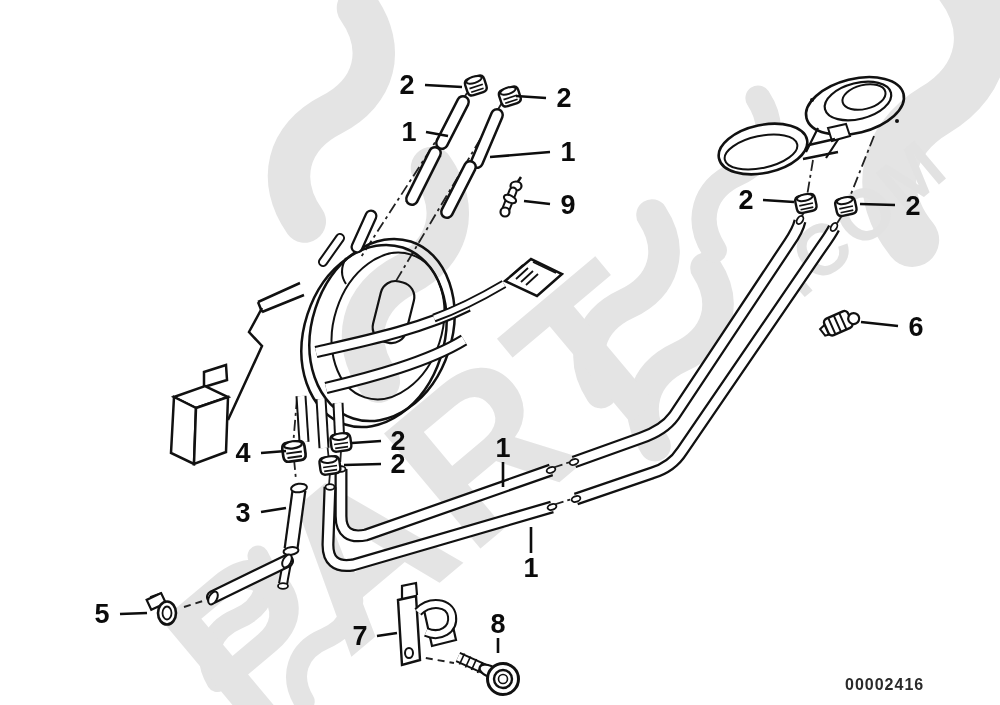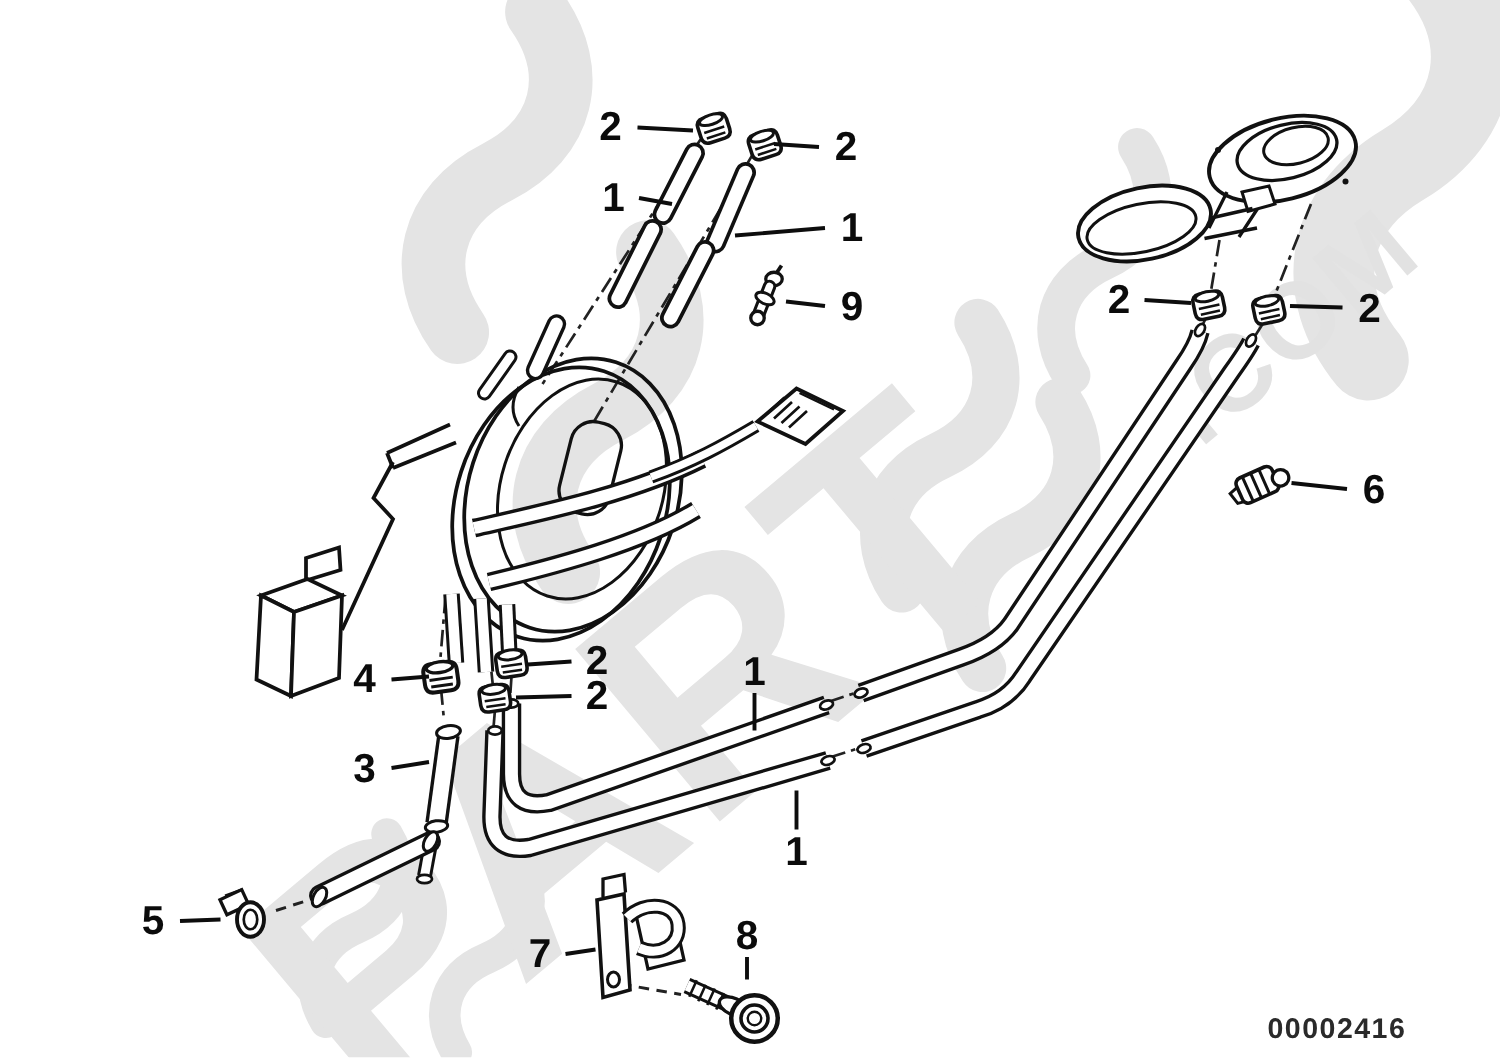--- a/index.html
+++ b/index.html
@@ -8,21 +8,21 @@
   .layer{position:absolute;left:0;top:0;width:1000px;height:705px;}
   
   .wm-text{position:absolute;left:130px;top:390px;font-weight:bold;font-size:218px;line-height:1;
            color:#e4e4e4;transform:rotate(-40deg);transform-origin:center;letter-spacing:2px;
            user-select:none;white-space:nowrap;}
   .wm-com{position:absolute;left:762px;top:182px;font-weight:bold;font-size:72px;line-height:1;
           color:#e2e2e2;transform:rotate(-40deg);transform-origin:center;letter-spacing:2px;
           user-select:none;white-space:nowrap;}
   .callout{position:absolute;transform:translate(-50%,-50%);font-weight:bold;font-size:27px;
            color:#0b0b0b;line-height:1;}
-  .drawing-number{position:absolute;left:845px;top:676px;font-weight:bold;font-size:19px;
+  .drawing-number{position:absolute;left:845px;top:676px;font-weight:bold;font-size:16px;
                   letter-spacing:1px;color:#2a2a2a;}
   .z1{z-index:1}.z2{z-index:2}.z3{z-index:3}.z4{z-index:4}
 </style>
 </head>
 <body>
 
 <div class="stage">
 
   <div class="layer">
     <svg class="layer" viewBox="0 0 1000 705">

